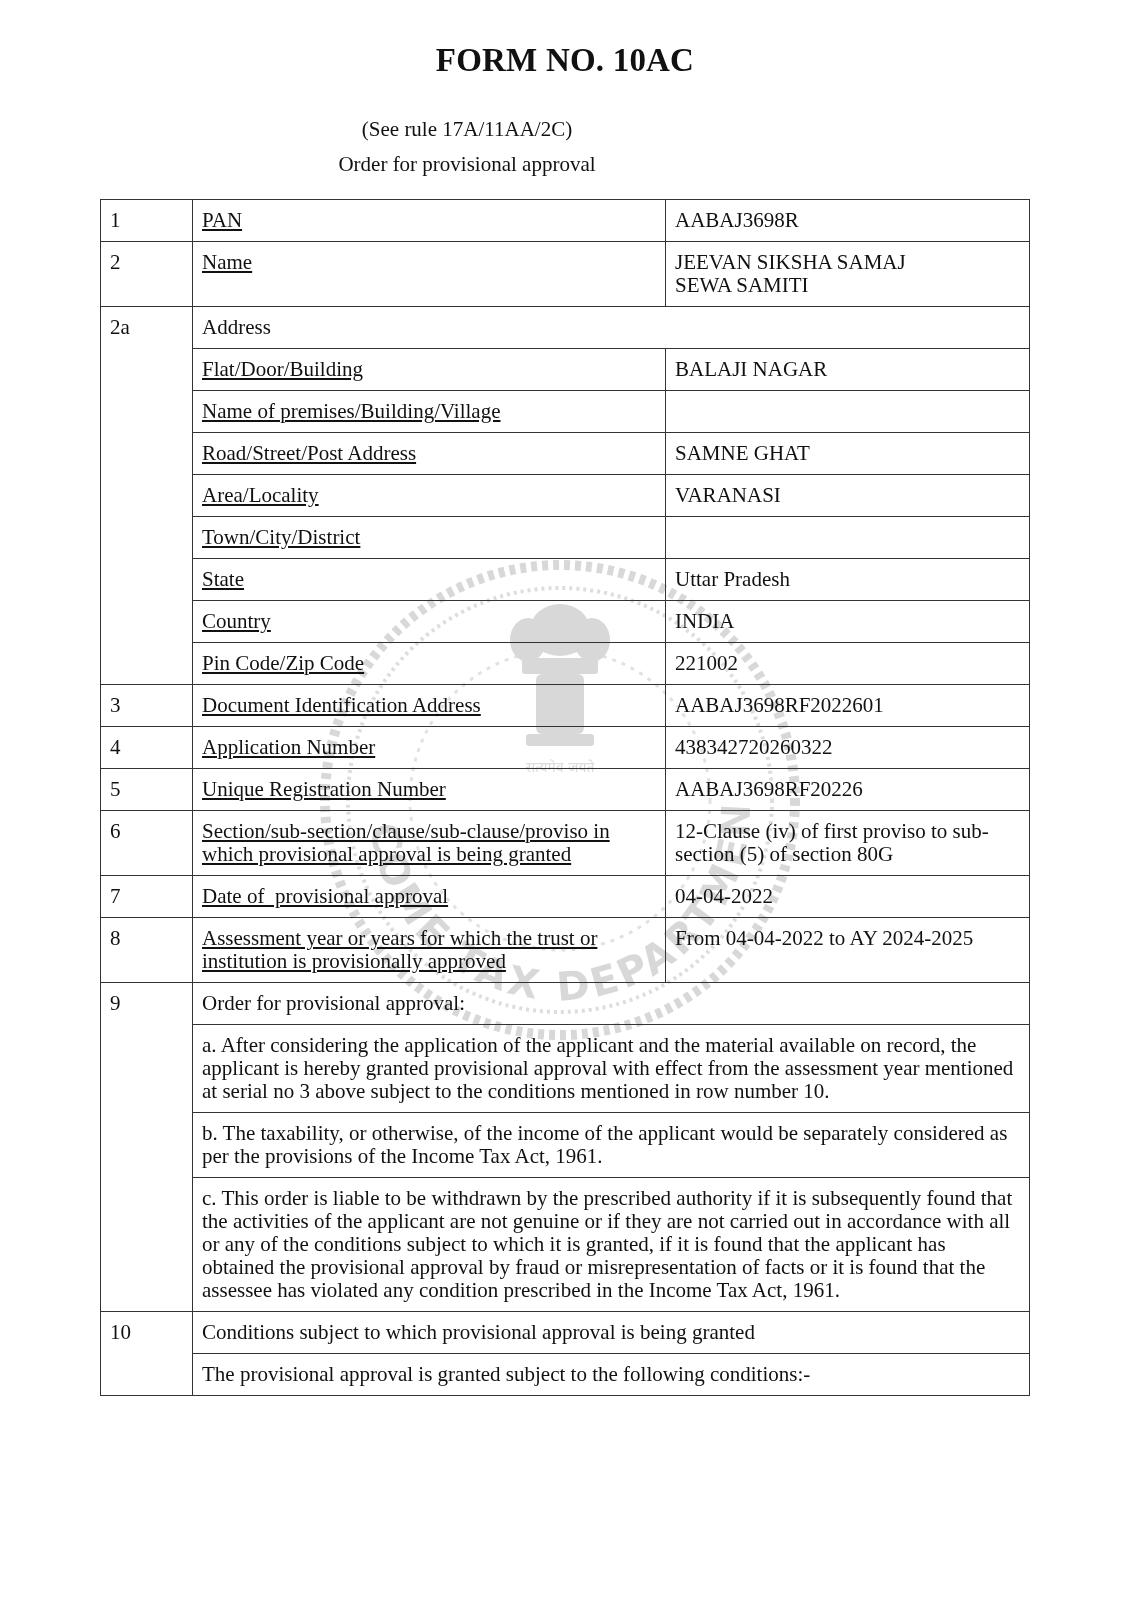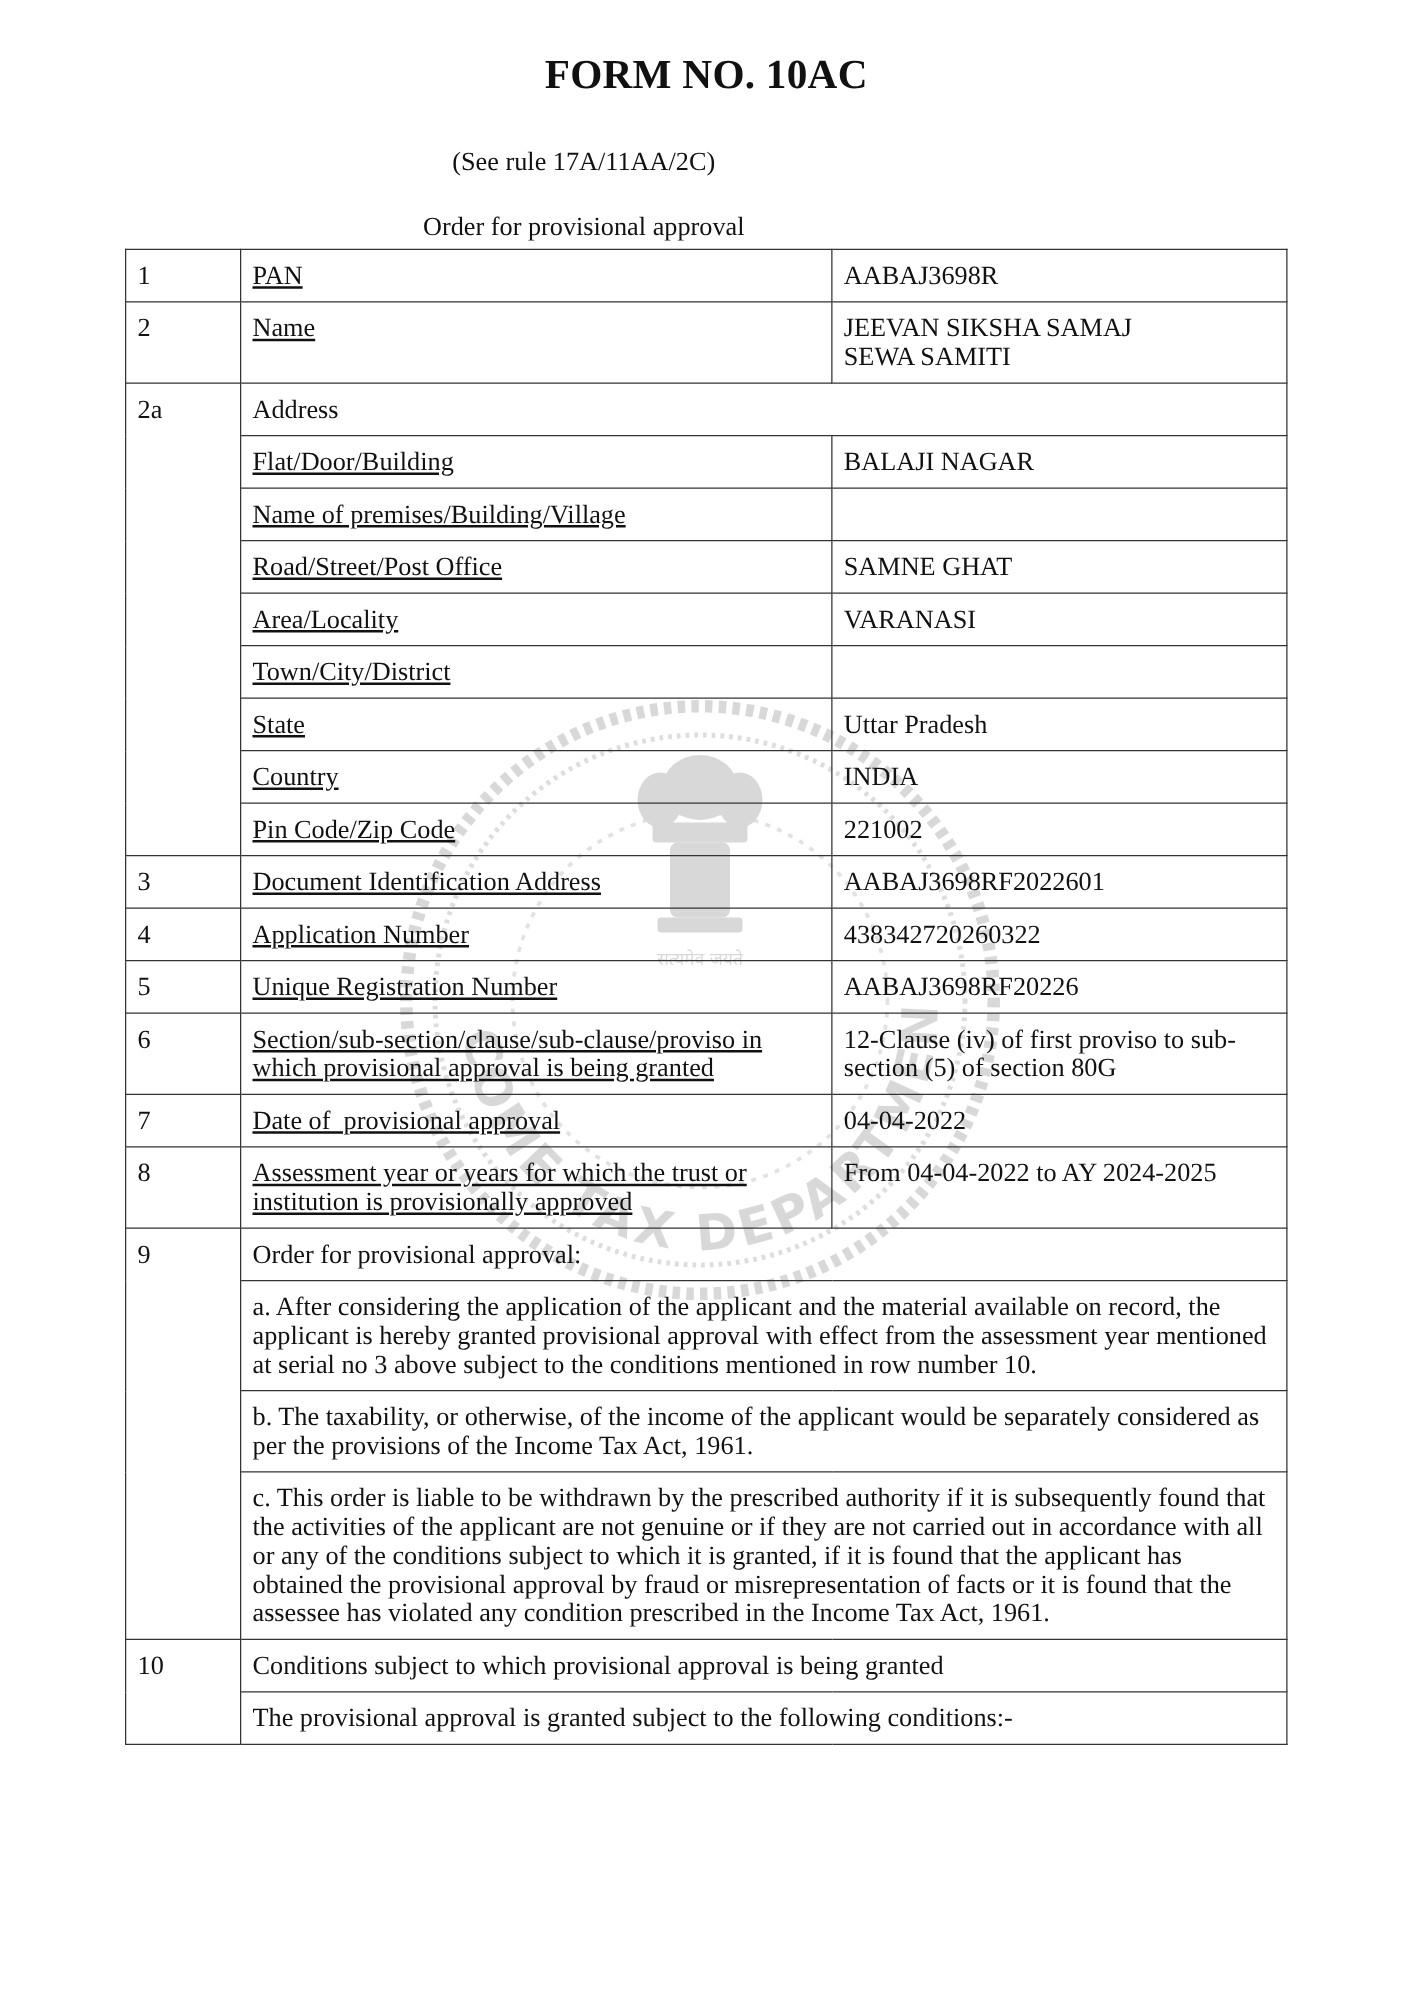--- a/index.html
+++ b/index.html
@@ -8,21 +8,21 @@
     font-family: "Liberation Serif", "DejaVu Serif", serif; color: #111;
   }
   .title {
     position: absolute; top: 42px; left: 0; width: 1130px; text-align: center;
     font-size: 33px; font-weight: bold; letter-spacing: 0.2px;
   }
   .subtitle {
     position: absolute; left: 0; width: 934px; text-align: center; font-size: 21px;
   }
   .sub1 { top: 117px; }
-  .sub2 { top: 169px; }
+  .sub2 { top: 152px; }
 
   .watermark {
     position: absolute; left: 300px; top: 540px; width: 520px; height: 520px;
     pointer-events: none; z-index: 0; opacity: 0.28;
   }
 
   table.form {
     position: absolute; top: 199px; left: 100px; width: 930px;
     border-collapse: collapse; z-index: 1; font-size: 21px; line-height: 23px;
   }
@@ -86,21 +86,21 @@
   </tr>
   <tr>
     <td class="label">Flat/Door/Building</td>
     <td class="val">BALAJI NAGAR</td>
   </tr>
   <tr>
     <td class="label">Name of premises/Building/Village</td>
     <td class="val"></td>
   </tr>
   <tr>
-    <td class="label">Road/Street/Post Office</td>
+    <td class="label">Road/Street/Post Address</td>
     <td class="val">SAMNE GHAT</td>
   </tr>
   <tr>
     <td class="label">Area/Locality</td>
     <td class="val">VARANASI</td>
   </tr>
   <tr>
     <td class="label">Town/City/District</td>
     <td class="val"></td>
   </tr>

